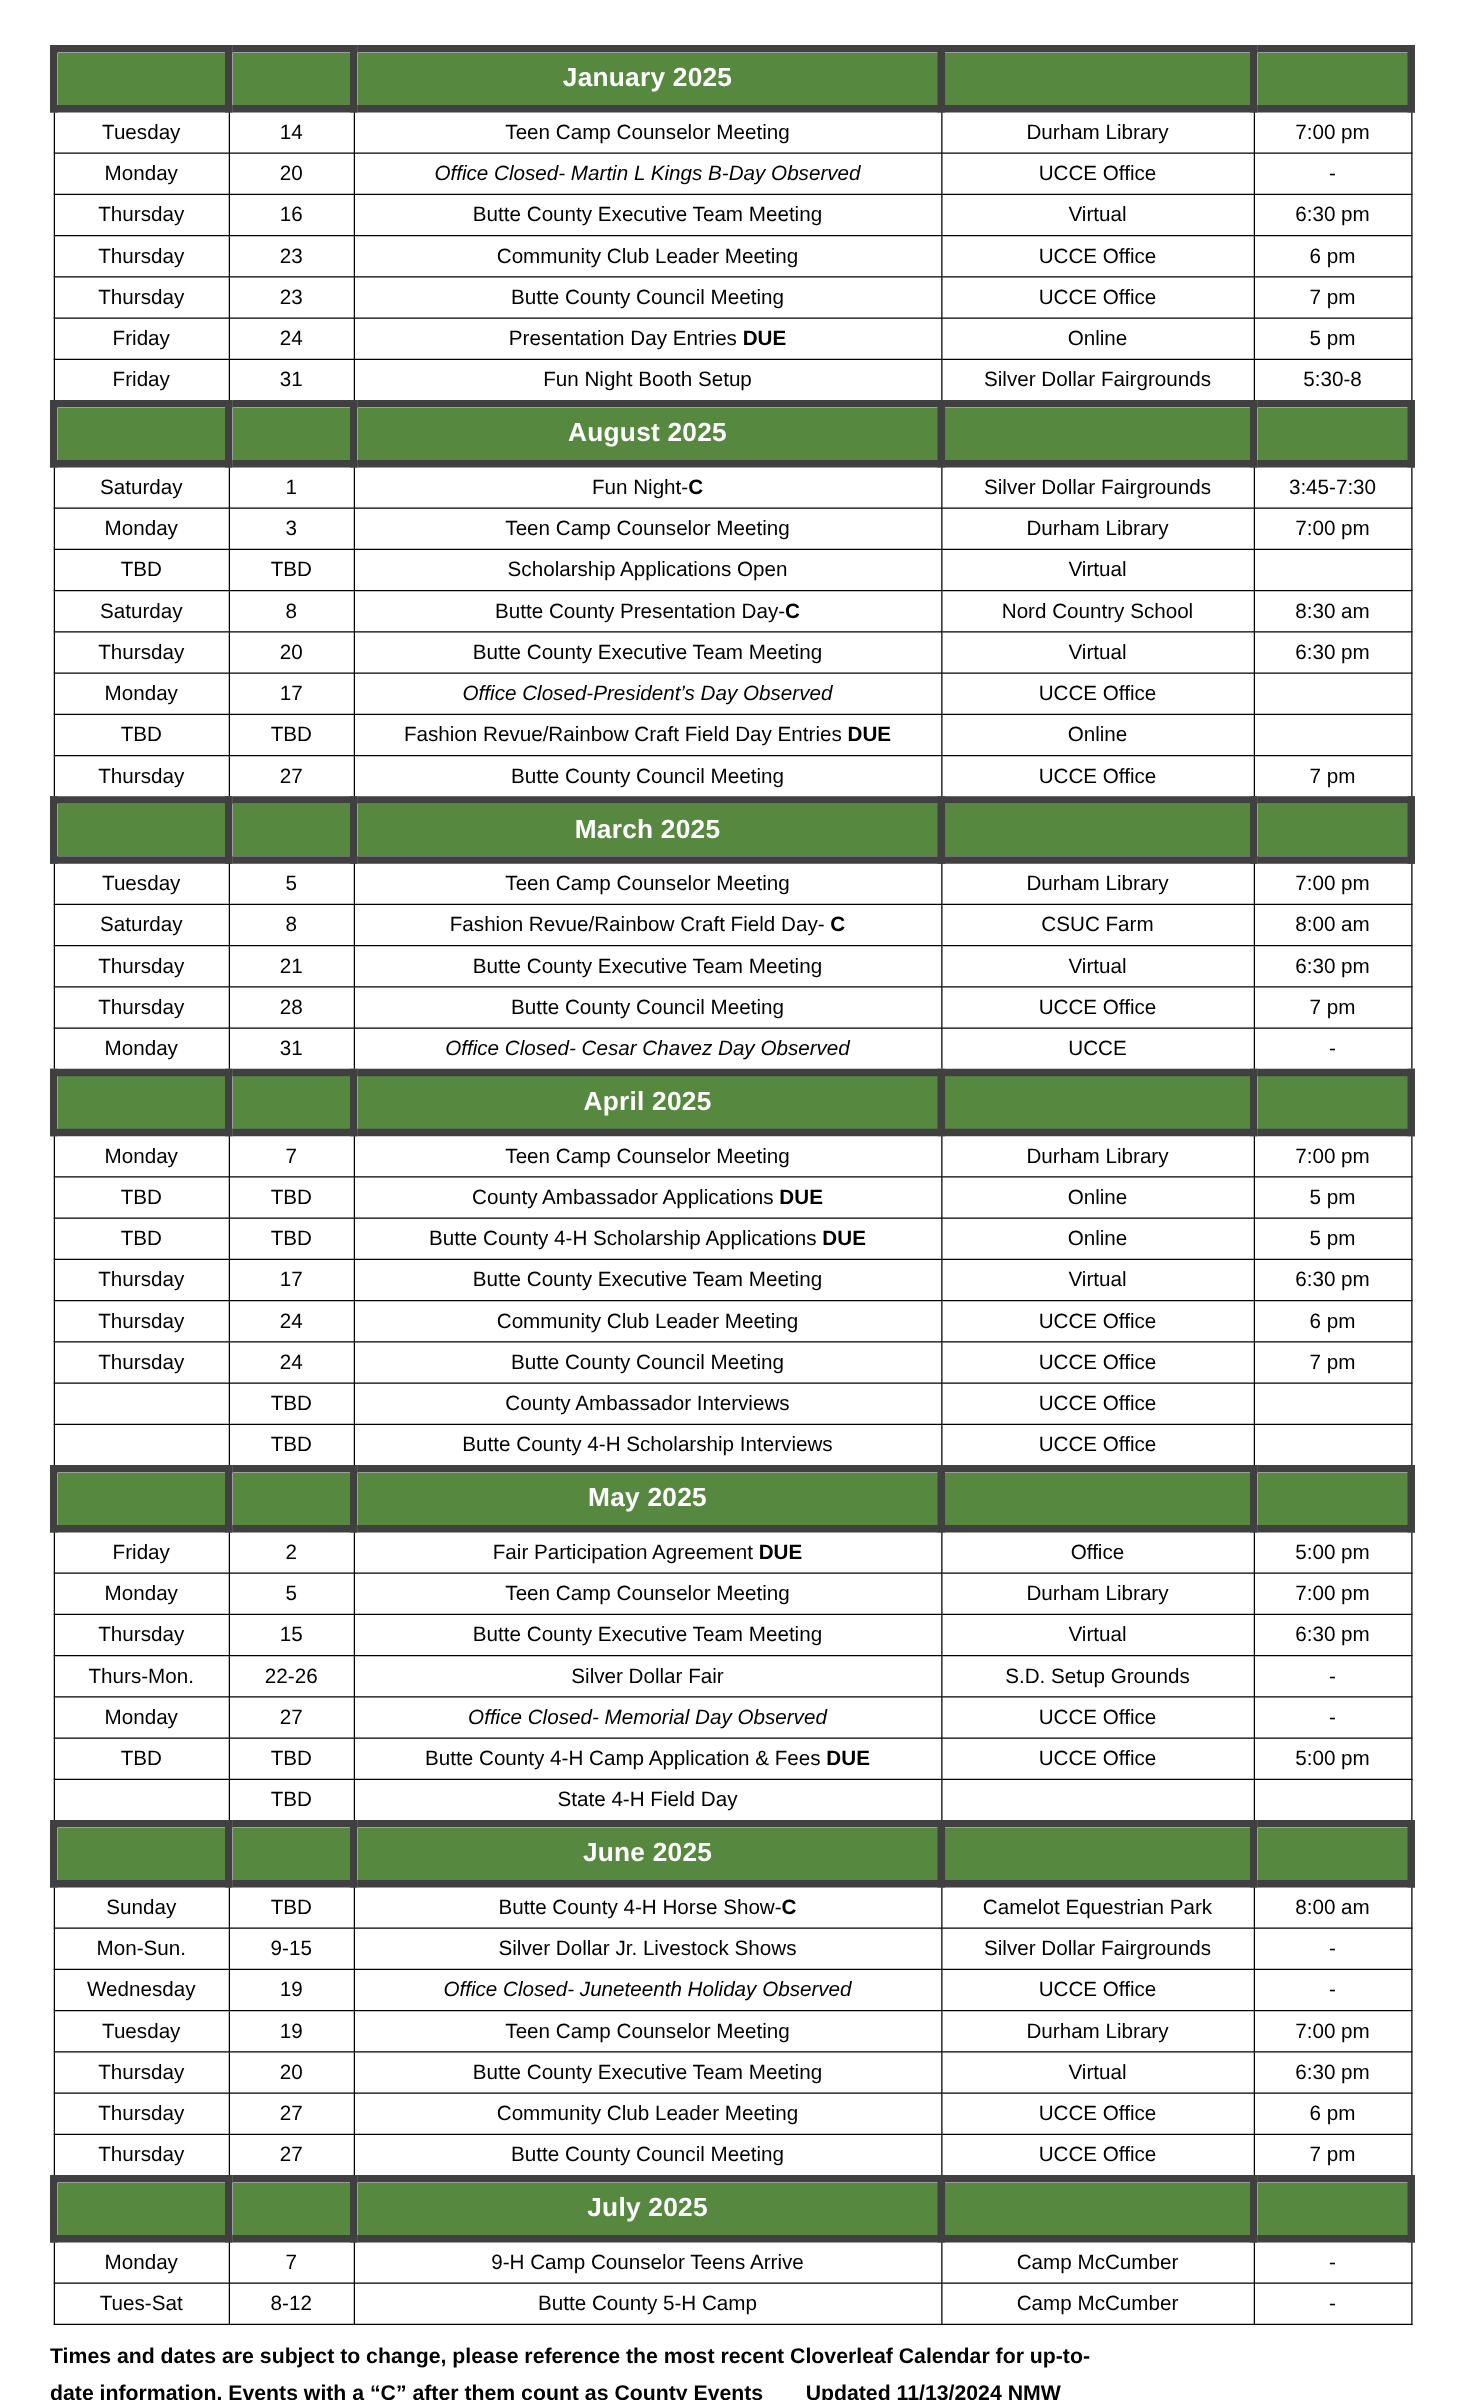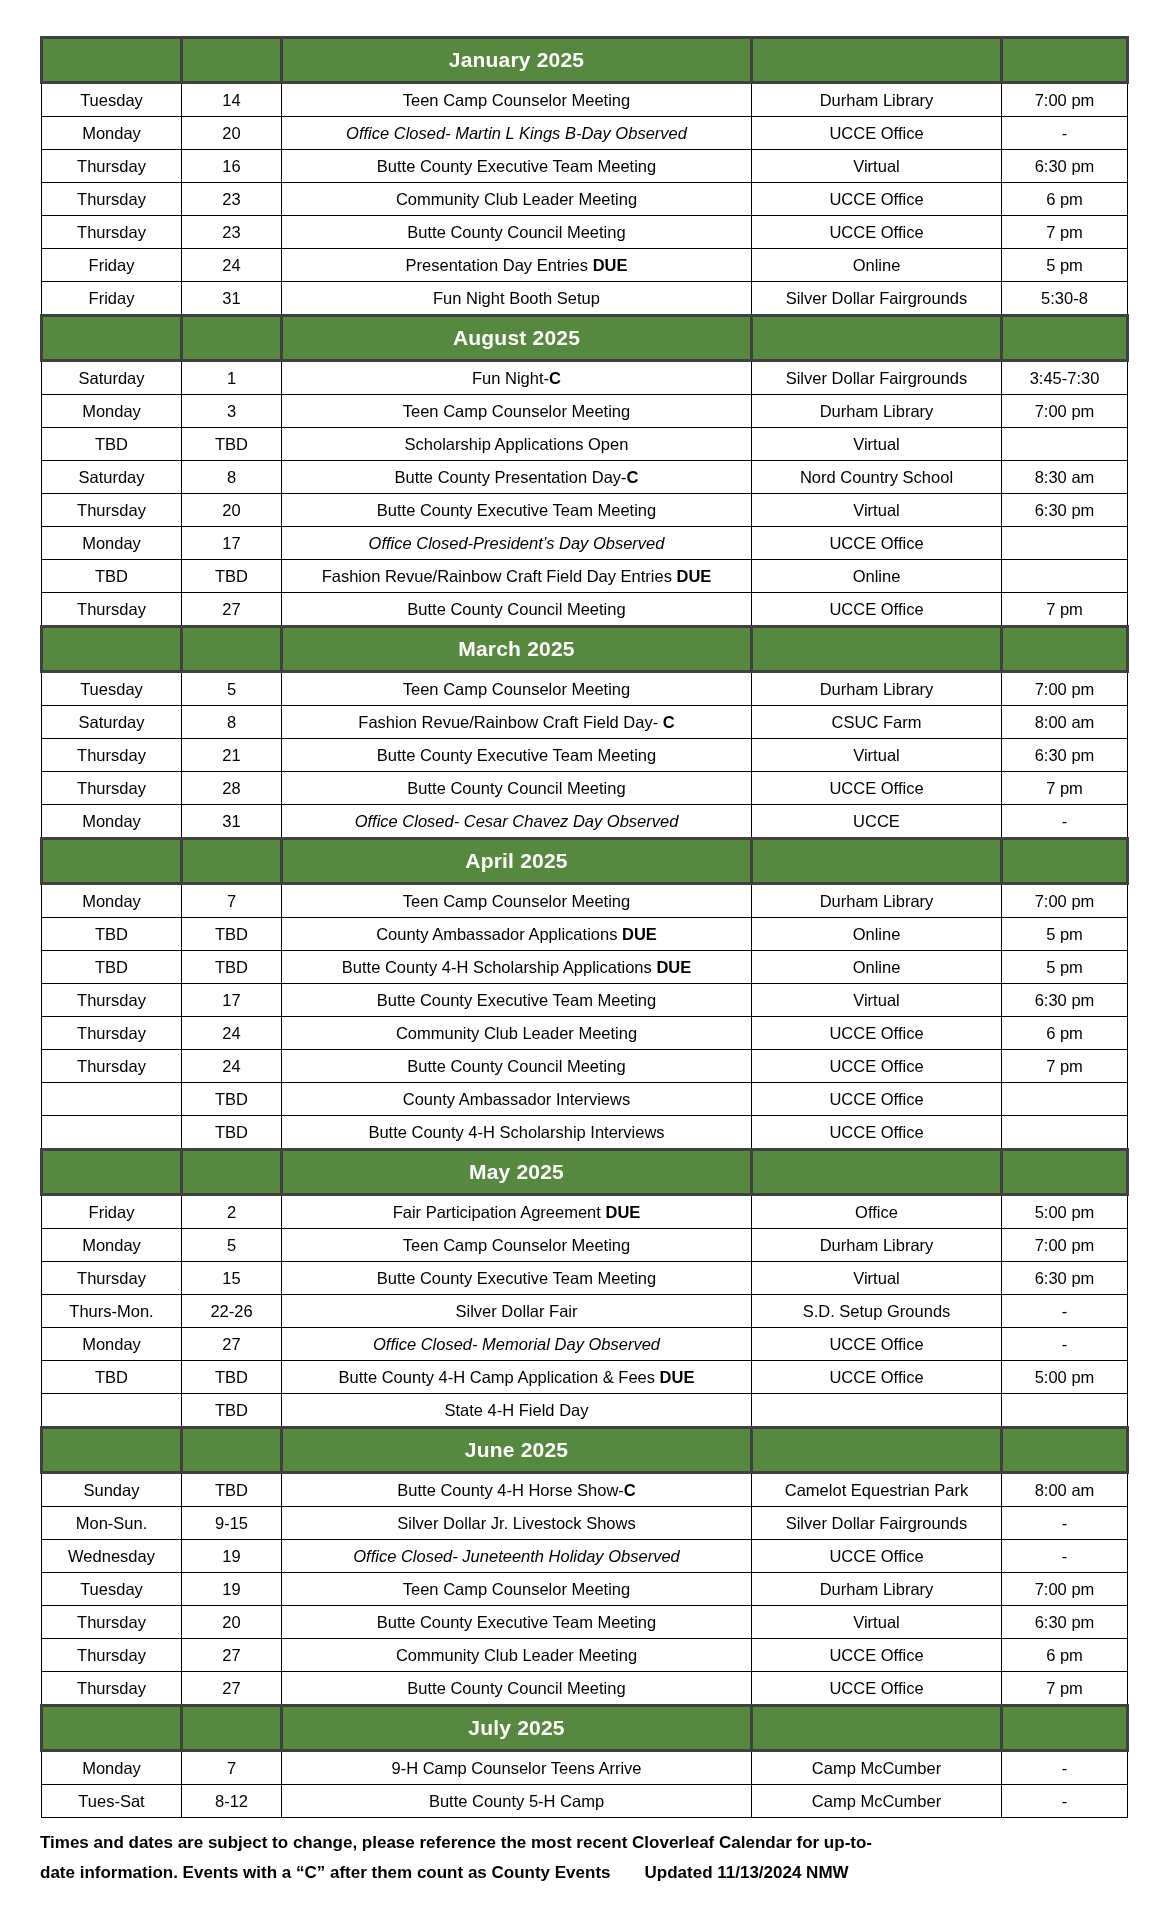--- a/index.html
+++ b/index.html
@@ -35,21 +35,21 @@
     white-space: nowrap;
   }
   col.c-day    { width: 140px; }
   col.c-date   { width: 100px; }
   col.c-event  { width: 470px; }
   col.c-loc    { width: 250px; }
   col.c-time   { width: 126px; }
 
   tr.month-row td {
     background: #57883f;
-    border: 3px solid #404040;
+    border: 6px solid #404040;
     height: 34px;
   }
   tr.month-row td.month-title {
     color: #ffffff;
     font-weight: bold;
     font-size: 21px;
     letter-spacing: 0.2px;
   }
   .italic { font-style: italic; }
   .bold { font-weight: bold; }

